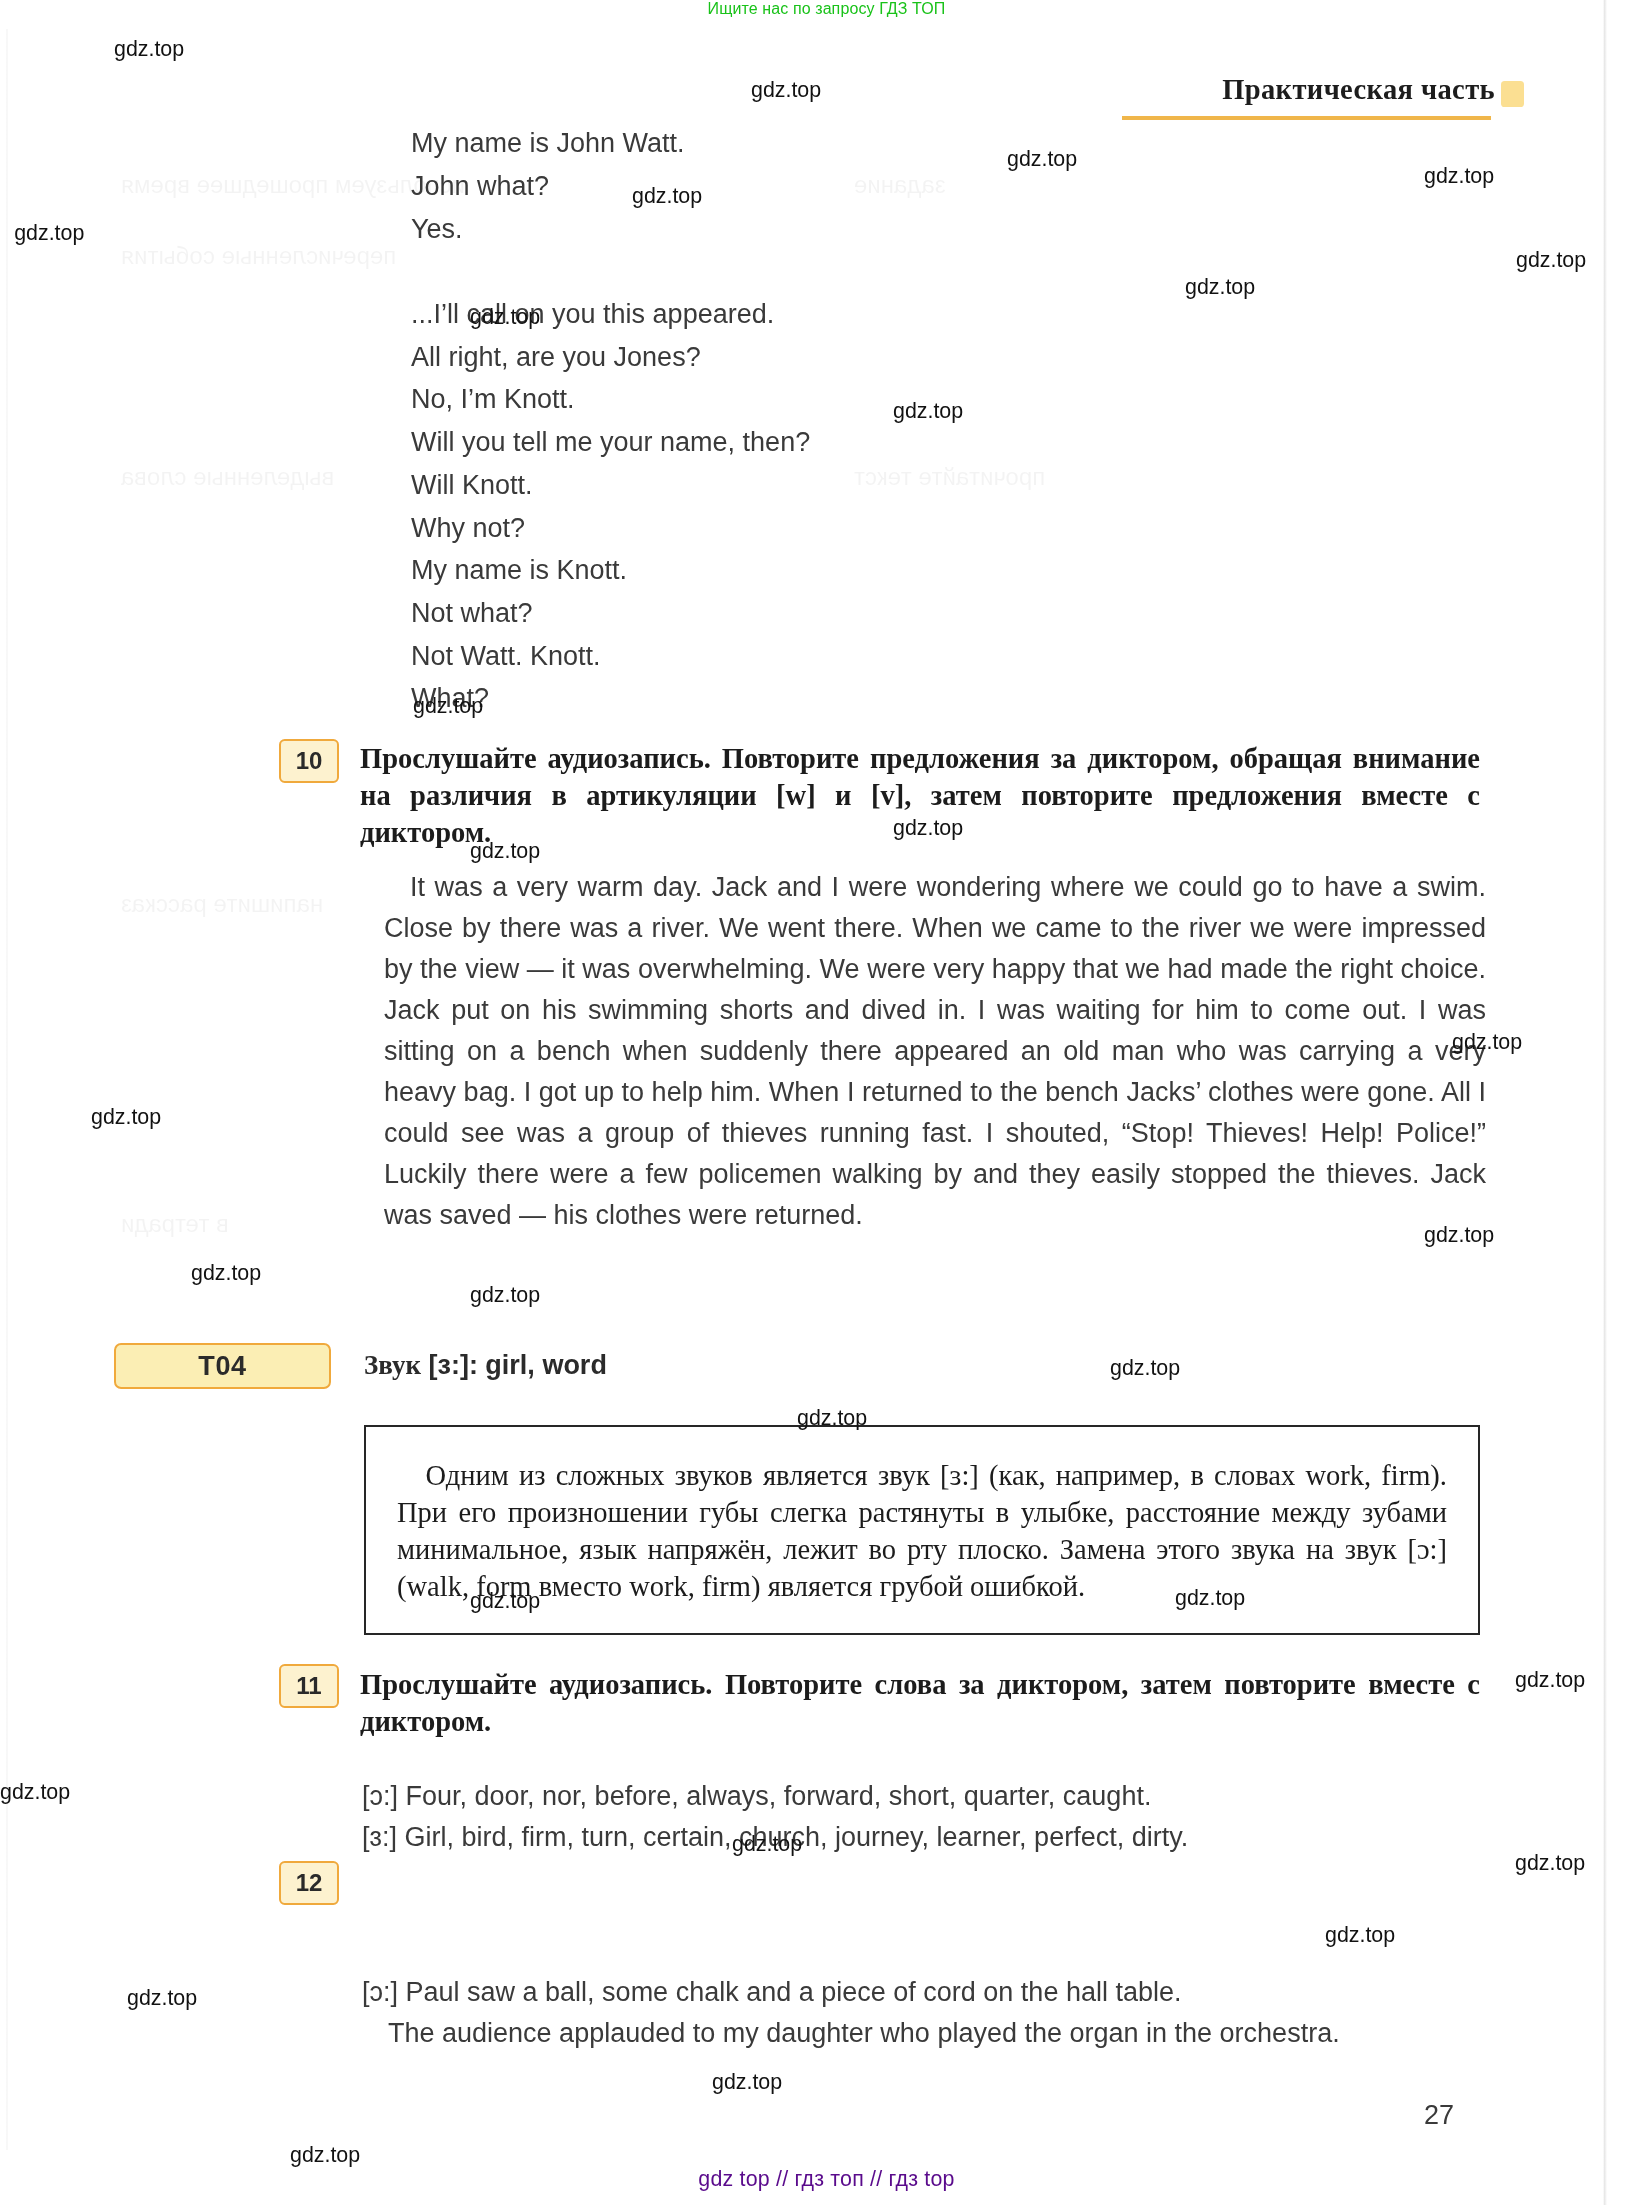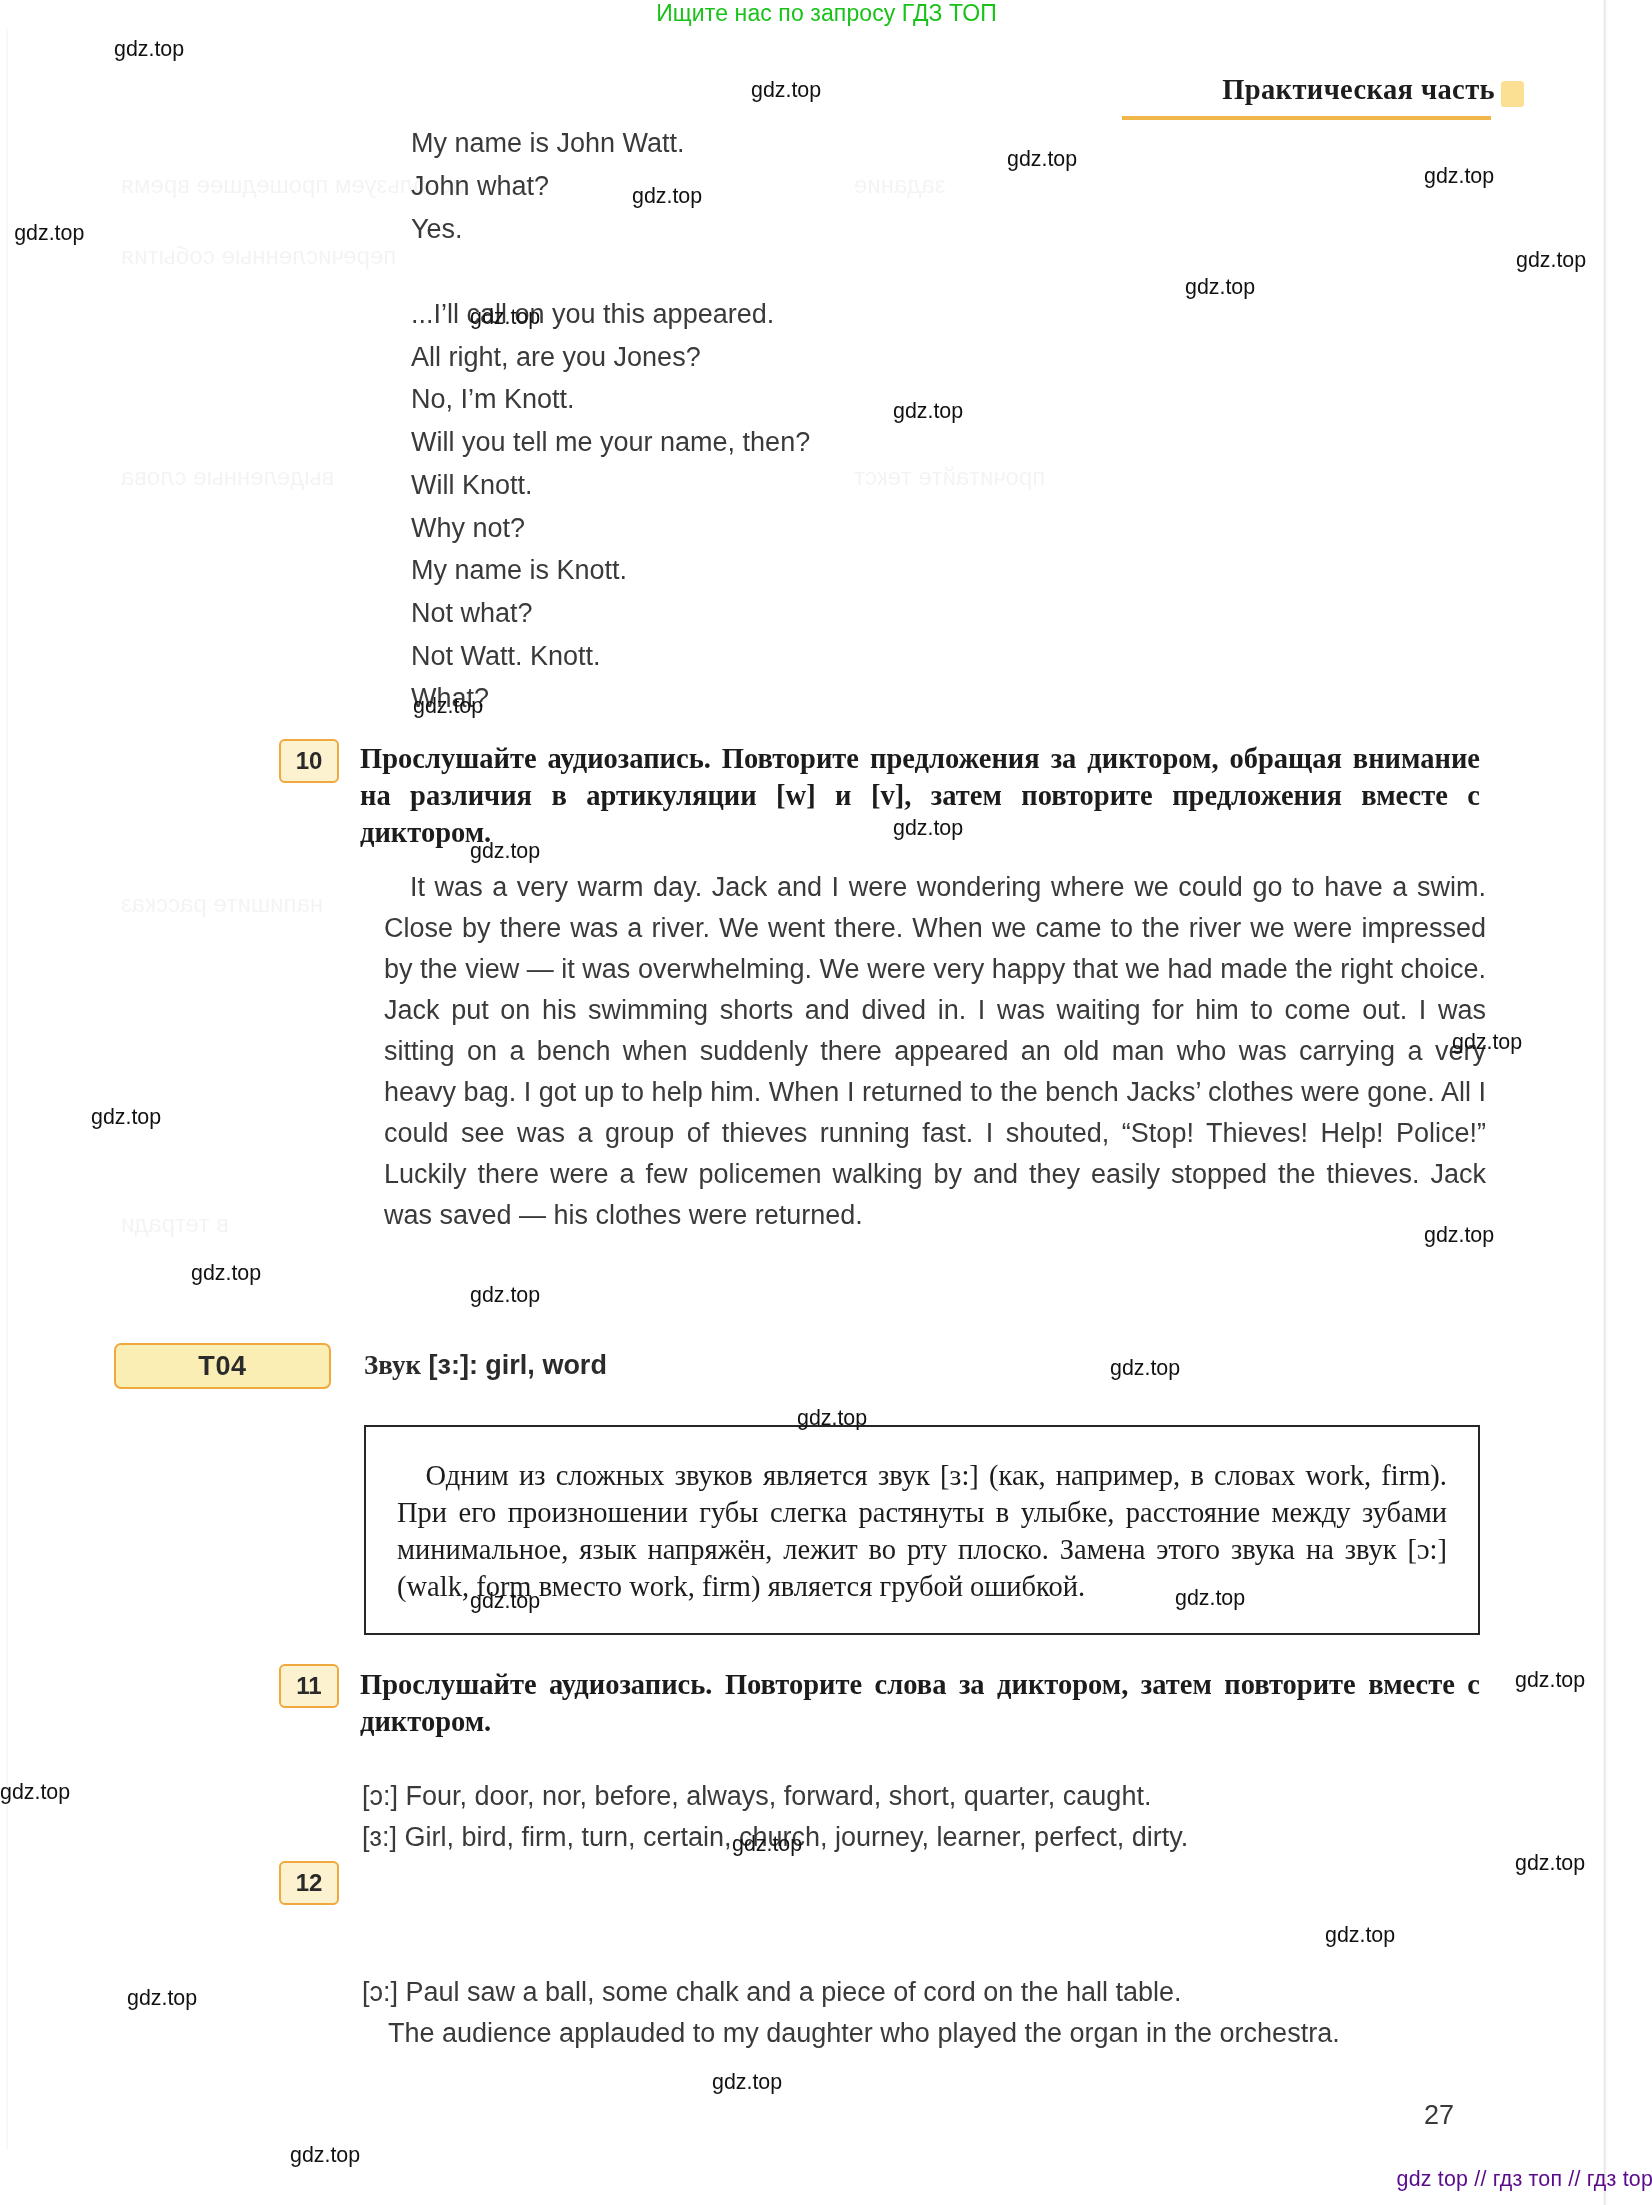--- a/index.html
+++ b/index.html
@@ -51,21 +51,21 @@
   }
 
   
   .top-banner {
     position: absolute;
     top: 0px;
     left: 0;
     width: 1653px;
     text-align: center;
     color: #19c219;
-    font-size: 23px;
+    font-size: 16px;
     font-family: "Liberation Sans", sans-serif;
     letter-spacing: 0.1px;
   }
 
   
   .runhead {
     position: absolute;
     top: 74px;
     left: 1118px;
     width: 377px;
@@ -209,21 +209,21 @@
     font-size: 27px;
     color: #3a3a3a;
   }
 
   
   .footer {
     position: absolute;
     left: 0;
     top: 2167px;
     width: 1653px;
-    text-align: right;
+    text-align: center;
     color: #5a0b8c;
     font-family: "Liberation Sans", sans-serif;
     font-size: 21.4px;
     letter-spacing: 0.2px;
   }
 
   
   .wm {
     position: absolute;
     font-family: "Liberation Sans", sans-serif;

